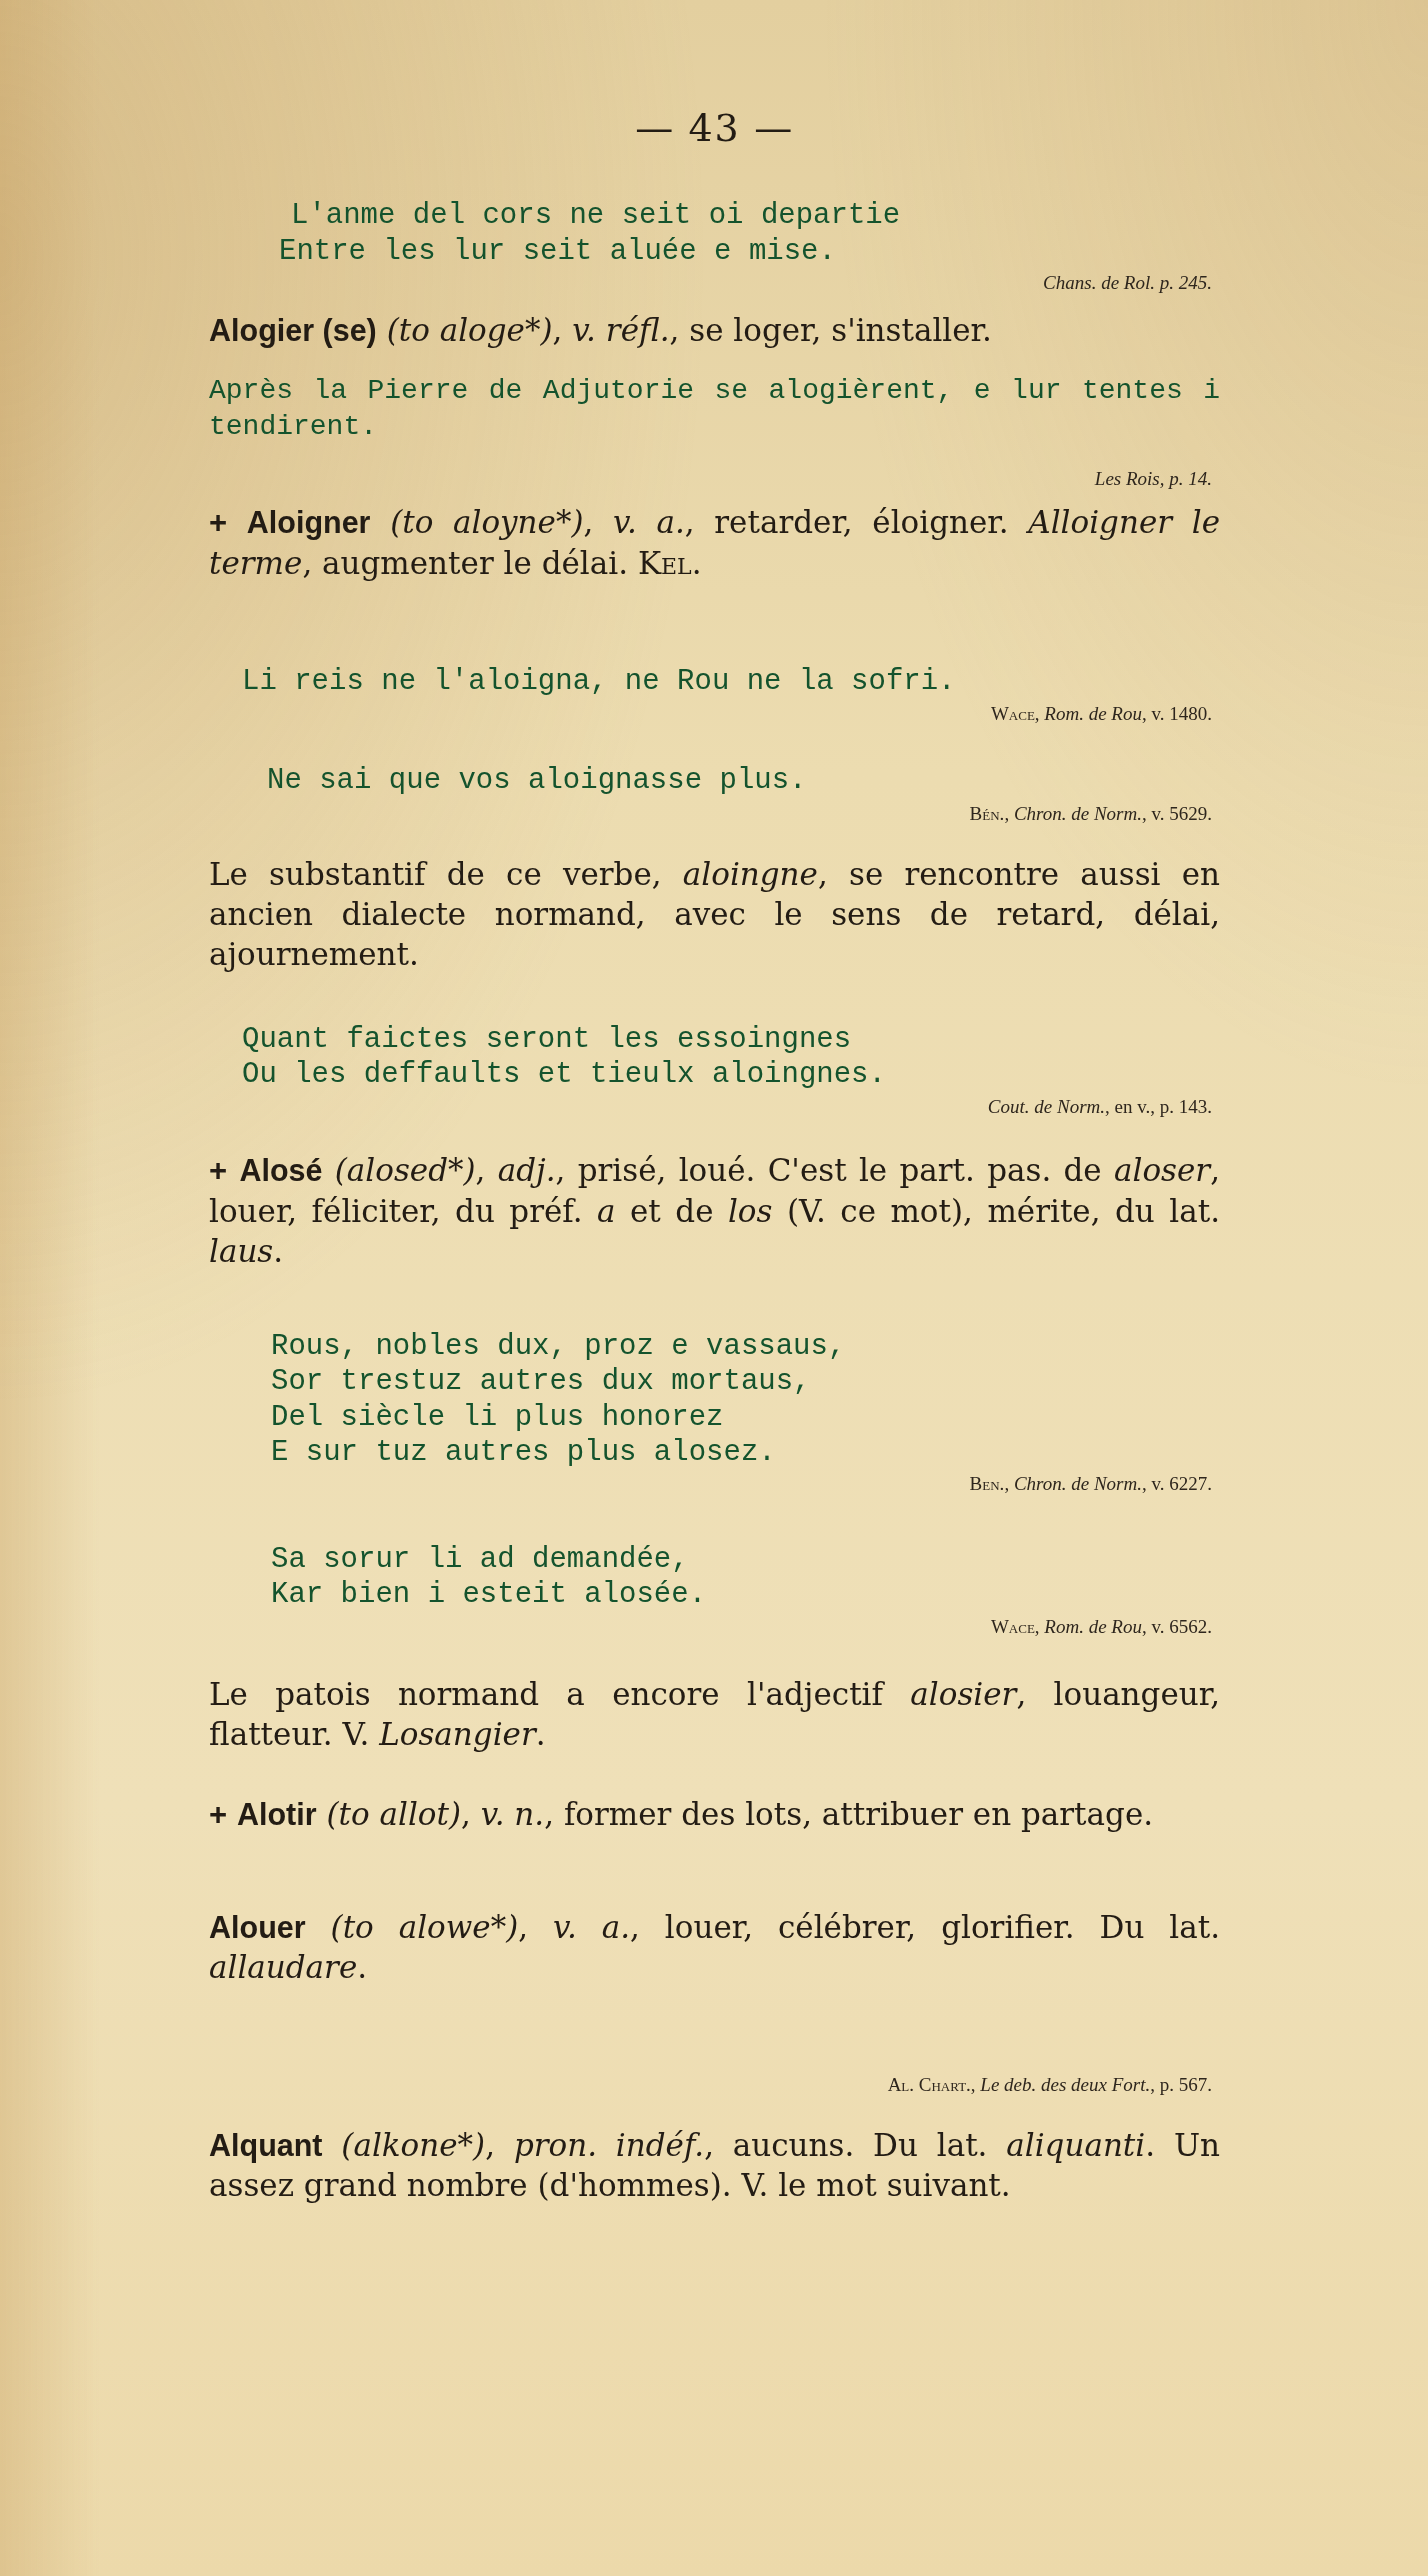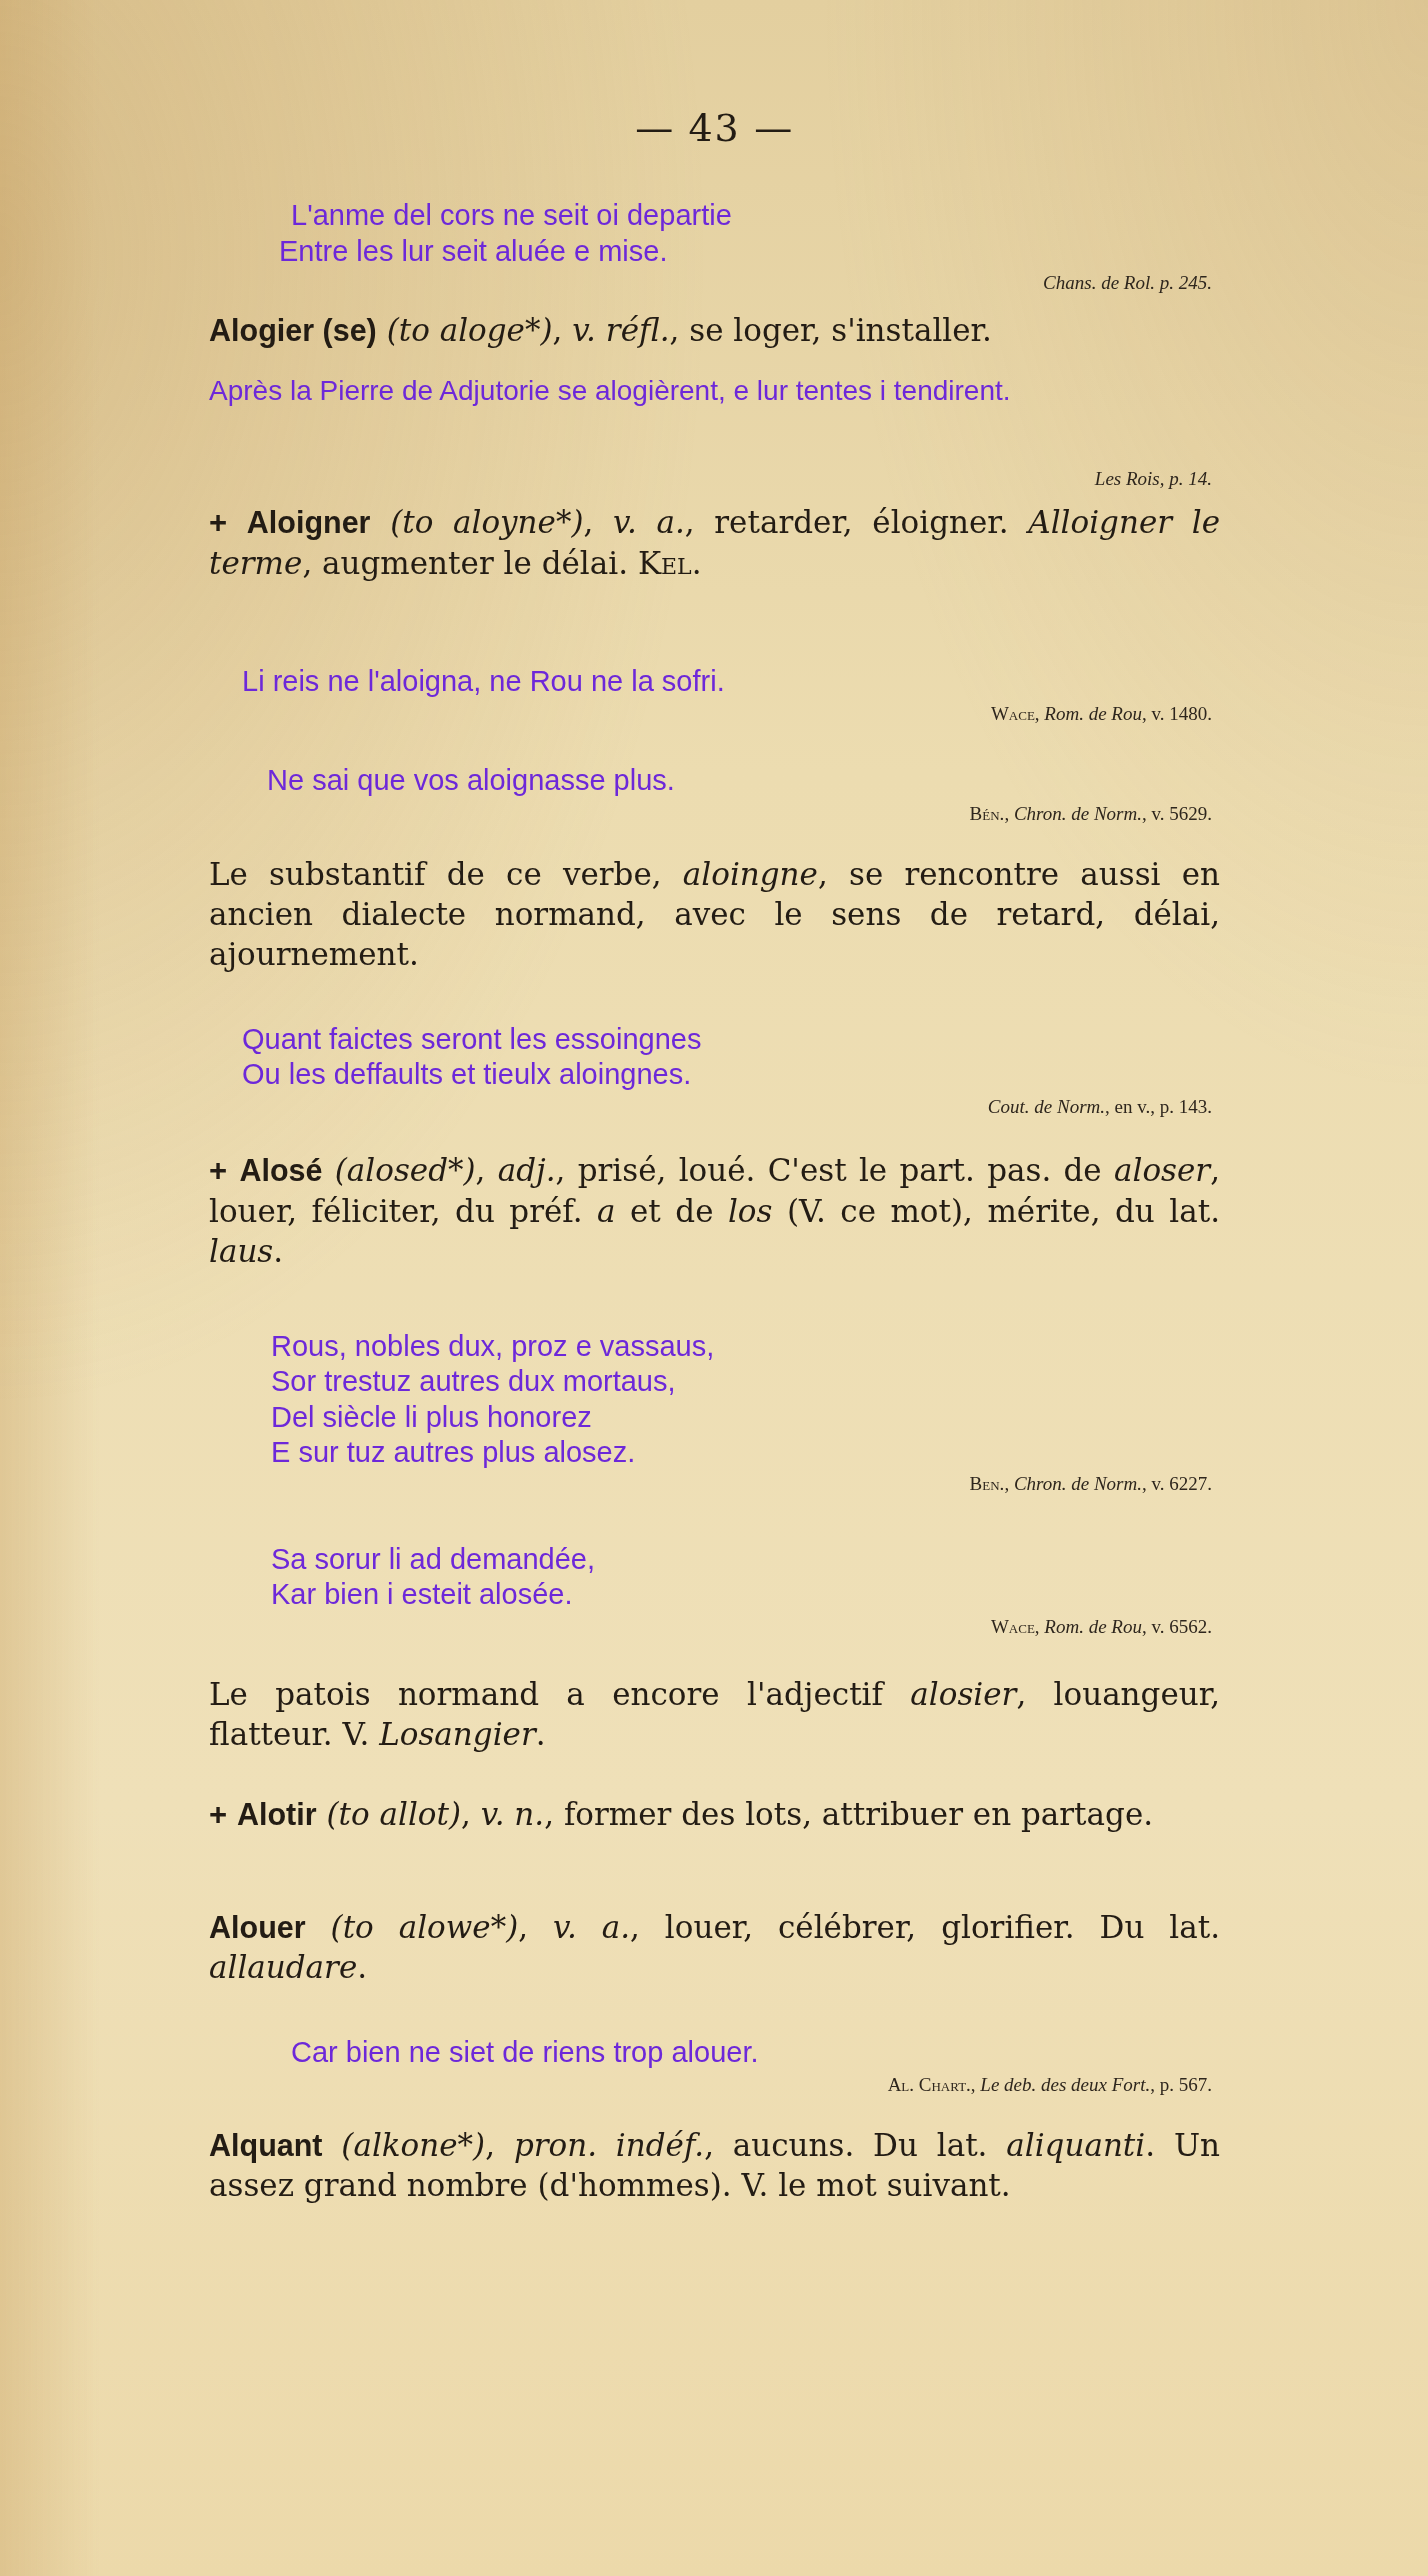--- a/index.html
+++ b/index.html
@@ -11,21 +11,21 @@
       radial-gradient(ellipse at 100% 0%, rgba(200,165,110,0.25), rgba(0,0,0,0) 30%),
       linear-gradient(90deg, rgba(205,170,110,0.45) 0px, rgba(0,0,0,0) 99px),
       linear-gradient(180deg, #e3cf9f 0%, #ecdcb0 30%, #efe0b8 70%, #ecd9aa 100%);
     font-family: "DejaVu Serif", "Liberation Serif", serif;
     color: #231c14;
     position: relative;
   }
   .page { position: absolute; left: 0; top: 0; width: 1429px; height: 1948px; }
   .abs { position: absolute; white-space: nowrap; }
   .folio { left: 0; width: 1429px; text-align: center; top: 106px; font-size: 38px; letter-spacing: 1.7px; }
-  .verse { font-family: Liberation Sans, sans-serif; font-size: 29px; line-height: 35px; color: #6d28d9; }
+  .verse { font-family: Liberation Mono, monospace; font-size: 29px; line-height: 35px; color: #14532d; }
   .cite { font-family: Liberation Serif, serif; font-size: 19px; color: #2e261d; right: 217px; text-align: right; }
   .cite i { font-style: italic; }
   .sc { font-variant: small-caps; }
   .para { font-size: 31px; line-height: 40px; left: 209px; width: 1011px; white-space: normal; text-align: justify; }
   .para b { font-family: "Liberation Sans", sans-serif; font-weight: bold; font-size: 30.5px; }
   .para i { font-style: italic; }
   .cross { font-family: "Liberation Sans", sans-serif; font-weight: bold; }
 </style>
 </head>
 <body>
@@ -109,21 +109,20 @@
     <i>(to allot)</i>,
     <i>v. n.</i><span>, former des lots, attribuer en partage.</span>
   </div>
 
   <div class="abs para" style="top:1907px;">
     <b>Alouer</b>
     <i>(to alowe*)</i>,
     <i>v. a.</i><span>, louer, célébrer, glorifier. Du lat. </span><i>allaudare</i><span>.</span>
   </div>
 
-  <div class="abs verse" style="left:291px; top:2035px;">Car bien ne siet de riens trop alouer.</div>
   <div class="abs cite" style="top:2074px;">
     <span class="sc">Al. Chart.</span>,
     <i>Le deb. des deux Fort.</i><span>, p. 567.</span>
   </div>
 
   <div class="abs para" style="top:2125px;">
     <b>Alquant</b>
     <i>(alkone*)</i>,
     <i>pron. indéf.</i><span>, aucuns. Du lat. </span><i>aliquanti</i><span>. Un assez grand nombre (d'hommes). V. le mot suivant.</span>
   </div>

